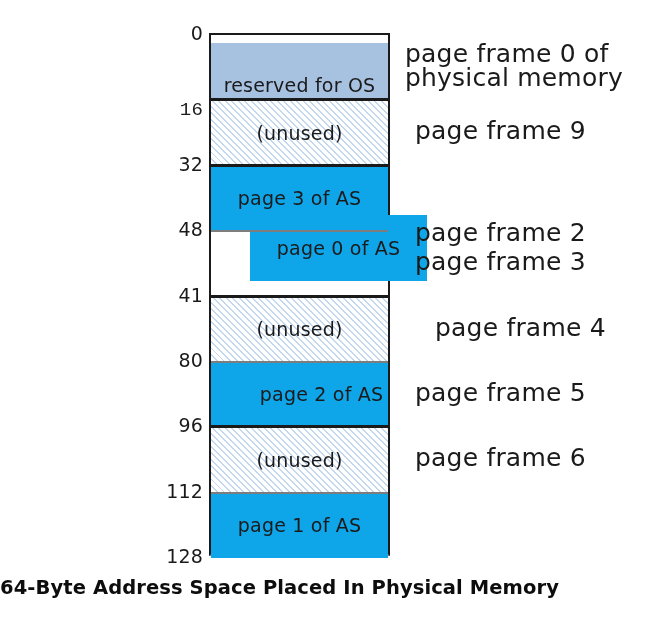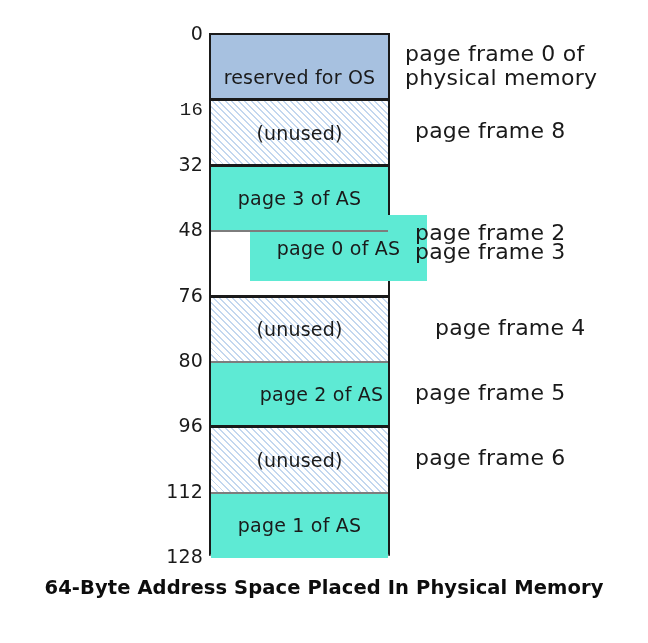--- a/index.html
+++ b/index.html
@@ -88,21 +88,21 @@
     background-color: #ffffff;
     background-image: repeating-linear-gradient(
         45deg,
         #c3d7ef 0px,
         #c3d7ef 1.4px,
         #ffffff 1.4px,
         #ffffff 4.6px
     );
   }
   .fill-plain {
-    background-color: #5eead4;
+    background-color: #0ea5e9;
   }
 
   
   .sep {
     position: absolute;
     left: 0;
     width: 177px;
     z-index: 3;
   }
   .sep-thick {
@@ -117,60 +117,60 @@
   
   .note-col {
     position: absolute;
     left: 390px;
     top: 33px;
     width: 258px;
     height: 523px;
   }
   .note {
     position: absolute;
-    font-size: 22px;
+    font-size: 25px;
     line-height: 24px;
     color: #1a1a1a;
     letter-spacing: 0.2px;
     white-space: pre-line;
   }
 
   
   .caption {
     position: absolute;
     left: 0;
     top: 576px;
     width: 648px;
-    text-align: center;
+    text-align: left;
     font-size: 19.5px;
     line-height: 24px;
     font-weight: bold;
     color: #0d0d0d;
     letter-spacing: 0.1px;
   }
 </style>
 </head>
 <body>
 
 <div id="figure">
 
   <div class="addr-col" id="addr-col">
       <div class="addr-tick" style="top: -9px;">0</div>
       <div class="addr-tick" style="top: 68px; font-family: Liberation Mono, monospace;">16</div>
       <div class="addr-tick" style="top: 122px;">32</div>
       <div class="addr-tick" style="top: 187px;">48</div>
-      <div class="addr-tick" style="top: 253px;">76</div>
+      <div class="addr-tick" style="top: 253px;">41</div>
       <div class="addr-tick" style="top: 318px;">80</div>
       <div class="addr-tick" style="top: 383px;">96</div>
       <div class="addr-tick" style="top: 449px;">112</div>
       <div class="addr-tick" style="top: 514px;">128</div>
     </div>
 
   <div class="mem-col" id="mem-col">
-      <div class="frame fill-solid" style="top: 0px; height: 84px; align-items: center;">
+      <div class="frame fill-solid" style="top: 8px; height: 84px; align-items: center;">
         <span class="frame-label">reserved for OS</span>
       </div>
       <div class="sep sep-thick" style="top: 63px;"></div>
       <div class="frame fill-hatch" style="top: 65px; height: 66px;">
         <span class="frame-label">(unused)</span>
       </div>
       <div class="sep sep-thick" style="top: 129px;"></div>
       <div class="frame fill-plain" style="top: 131px; height: 65px;">
         <span class="frame-label">page 3 of AS</span>
       </div>
@@ -192,23 +192,23 @@
       </div>
       <div class="sep sep-thin" style="top: 457px;"></div>
       <div class="frame fill-plain" style="top: 458px; height: 65px;">
         <span class="frame-label">page 1 of AS</span>
       </div>
     </div>
 
   <div class="note-col" id="note-col">
       <div class="note" style="top: 8.5px; left: 15px;">page frame 0 of
 physical memory</div>
-      <div class="note" style="top: 86px; left: 25px;">page frame 8</div>
+      <div class="note" style="top: 86px; left: 25px;">page frame 9</div>
       <div class="note" style="top: 151.5px; left: 25px; margin-top: 36px;">page frame 2</div>
-      <div class="note" style="top: 207px; left: 25px; text-align: center;">page frame 3</div>
+      <div class="note" style="top: 217px; left: 25px; text-align: center;">page frame 3</div>
       <div class="note" style="top: 282.5px; left: 25px; margin-left: 20px;">page frame 4</div>
       <div class="note" style="top: 347.5px; left: 25px;">page frame 5</div>
       <div class="note" style="top: 413px; left: 25px;">page frame 6</div>
     </div>
 
   <div class="caption">64-Byte Address Space Placed In Physical Memory</div>
 
 </div>
 
 </body></html>

